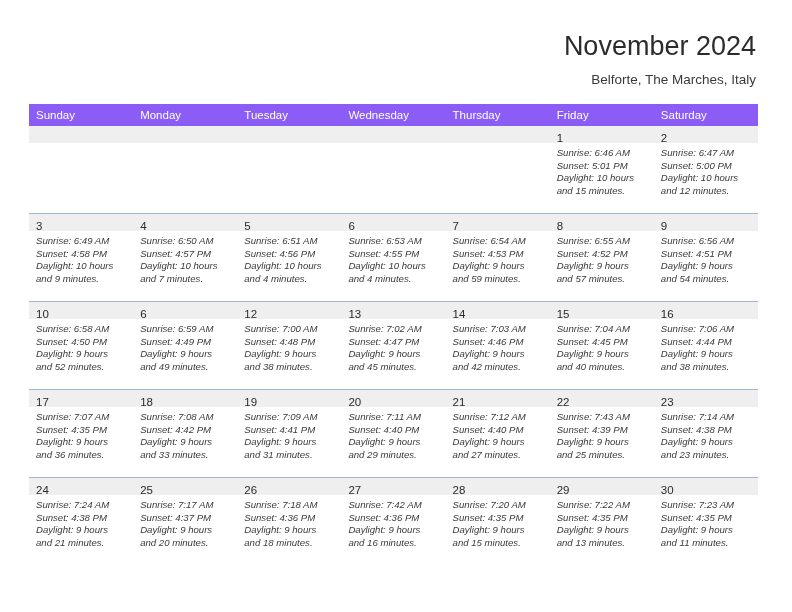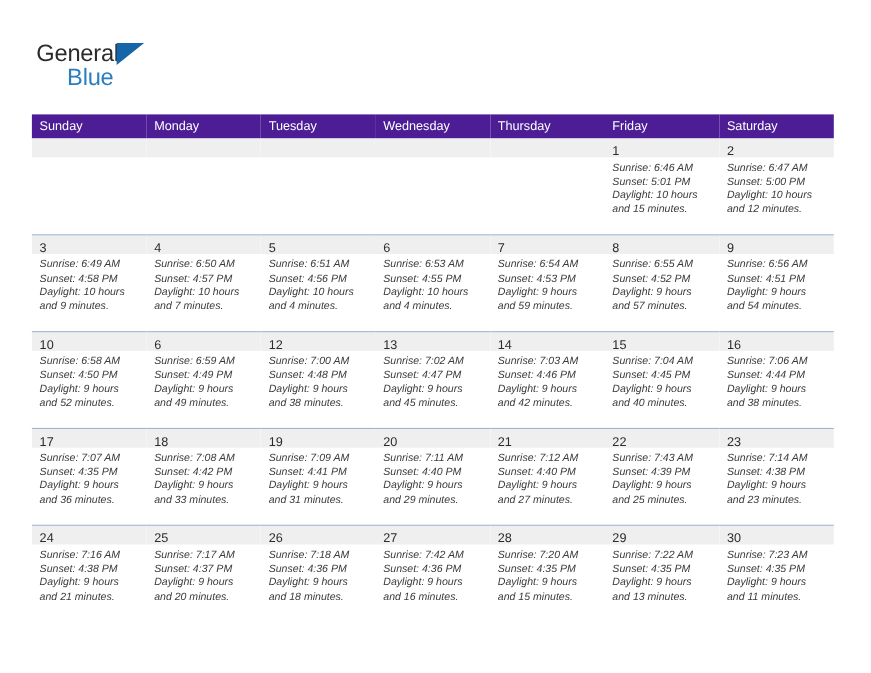--- a/index.html
+++ b/index.html
@@ -90,21 +90,21 @@
   
   .calendar {
     position: absolute;
     left: 29px;
     top: 104px;
     width: 729px;
     border-collapse: collapse;
     table-layout: fixed;
   }
   .calendar th {
-    background: #4c1d95;
+    background: #8b5cf6;
     color: #ffffff;
     font-size: 11.5px;
     font-weight: normal;
     text-align: left;
     padding: 4px 0 5px 7px;
     height: 13px;
     border: none;
   }
   .calendar td {
     vertical-align: top;
@@ -145,27 +145,24 @@
     white-space: nowrap;
   }
 </style>
 </head>
 <body>
 
 <div class="page">
 
   <div class="header">
 
-    <div class="brand">
-      <span class="brand-general">General</span>
-      <span class="brand-triangle"></span>
-      <span class="brand-blue">Blue</span>
-    </div>
 
     <div class="title-block">
+      <h1 class="cal-title">November 2024</h1>
+      <p class="cal-subtitle">Belforte, The Marches, Italy</p>
     </div>
 
   </div>
 
   <table class="calendar">
     <thead>
       <tr id="weekday-row">
           <th>Sunday</th>
           <th>Monday</th>
           <th>Tuesday</th>
@@ -408,21 +405,21 @@
               <div class="line">Sunset: 4:38 PM</div>
               <div class="line">Daylight: 9 hours</div>
               <div class="line">and 23 minutes.</div>
             </div>
           </td>
         </tr>
         <tr class="week-row">
           <td>
             <div class="daynum-band"><span class="daynum">24</span></div>
             <div class="cell-body">
-              <div class="line">Sunrise: 7:16 AM</div>
+              <div class="line">Sunrise: 7:24 AM</div>
               <div class="line">Sunset: 4:38 PM</div>
               <div class="line">Daylight: 9 hours</div>
               <div class="line">and 21 minutes.</div>
             </div>
           </td>
           <td>
             <div class="daynum-band"><span class="daynum">25</span></div>
             <div class="cell-body">
               <div class="line">Sunrise: 7:17 AM</div>
               <div class="line">Sunset: 4:37 PM</div>

